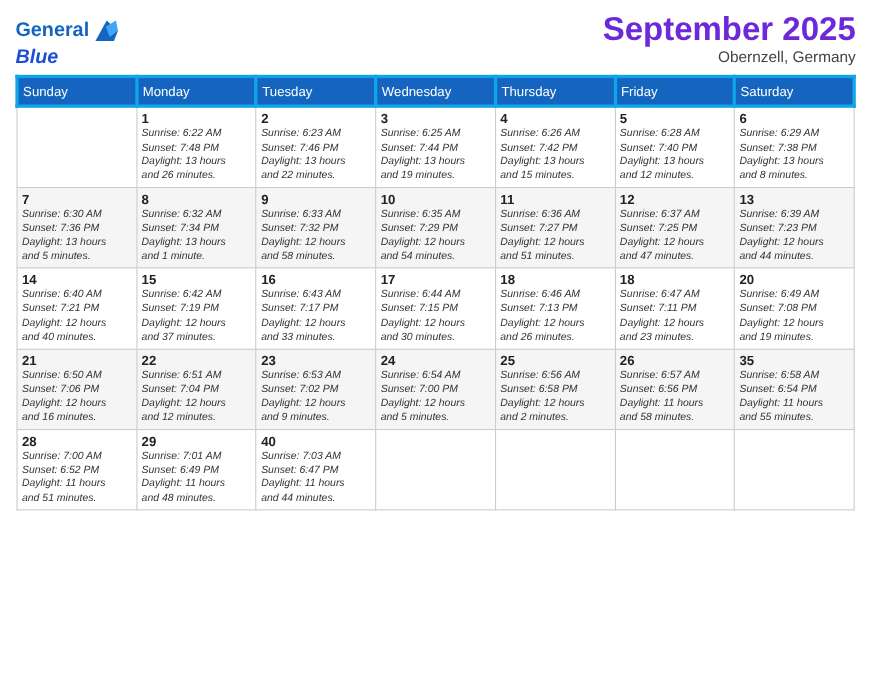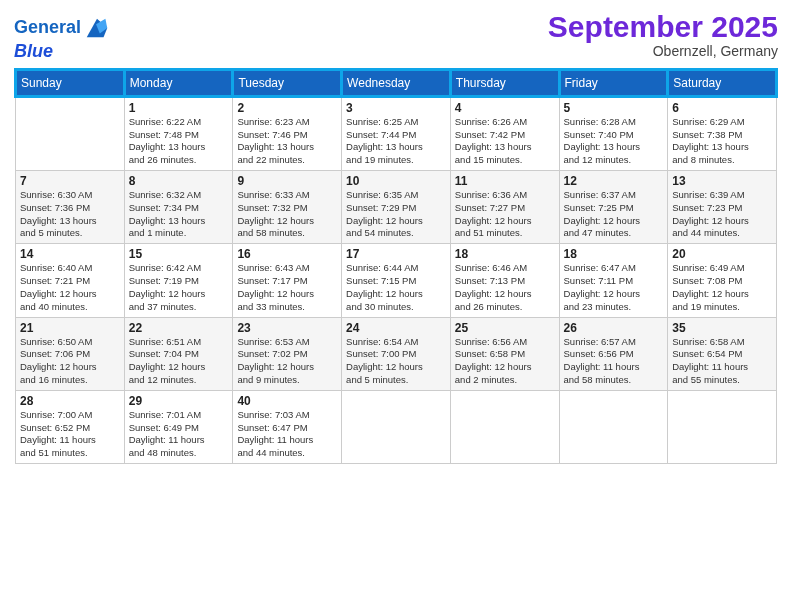--- a/index.html
+++ b/index.html
@@ -79,20 +79,21 @@
       font-size: 12px;
       font-weight: bold;
       color: #222;
       display: block;
       margin-bottom: 1px;
     }
     .day-info {
       font-size: 9.5px;
       color: #333;
       line-height: 1.35;
+      font-style: italic;
     }
     .empty-cell {
       background: #f9f9f9;
     }
     tr:nth-child(even) td {
       background: #f5f5f5;
     }
     tr:nth-child(odd) td {
       background: #fff;
     }

